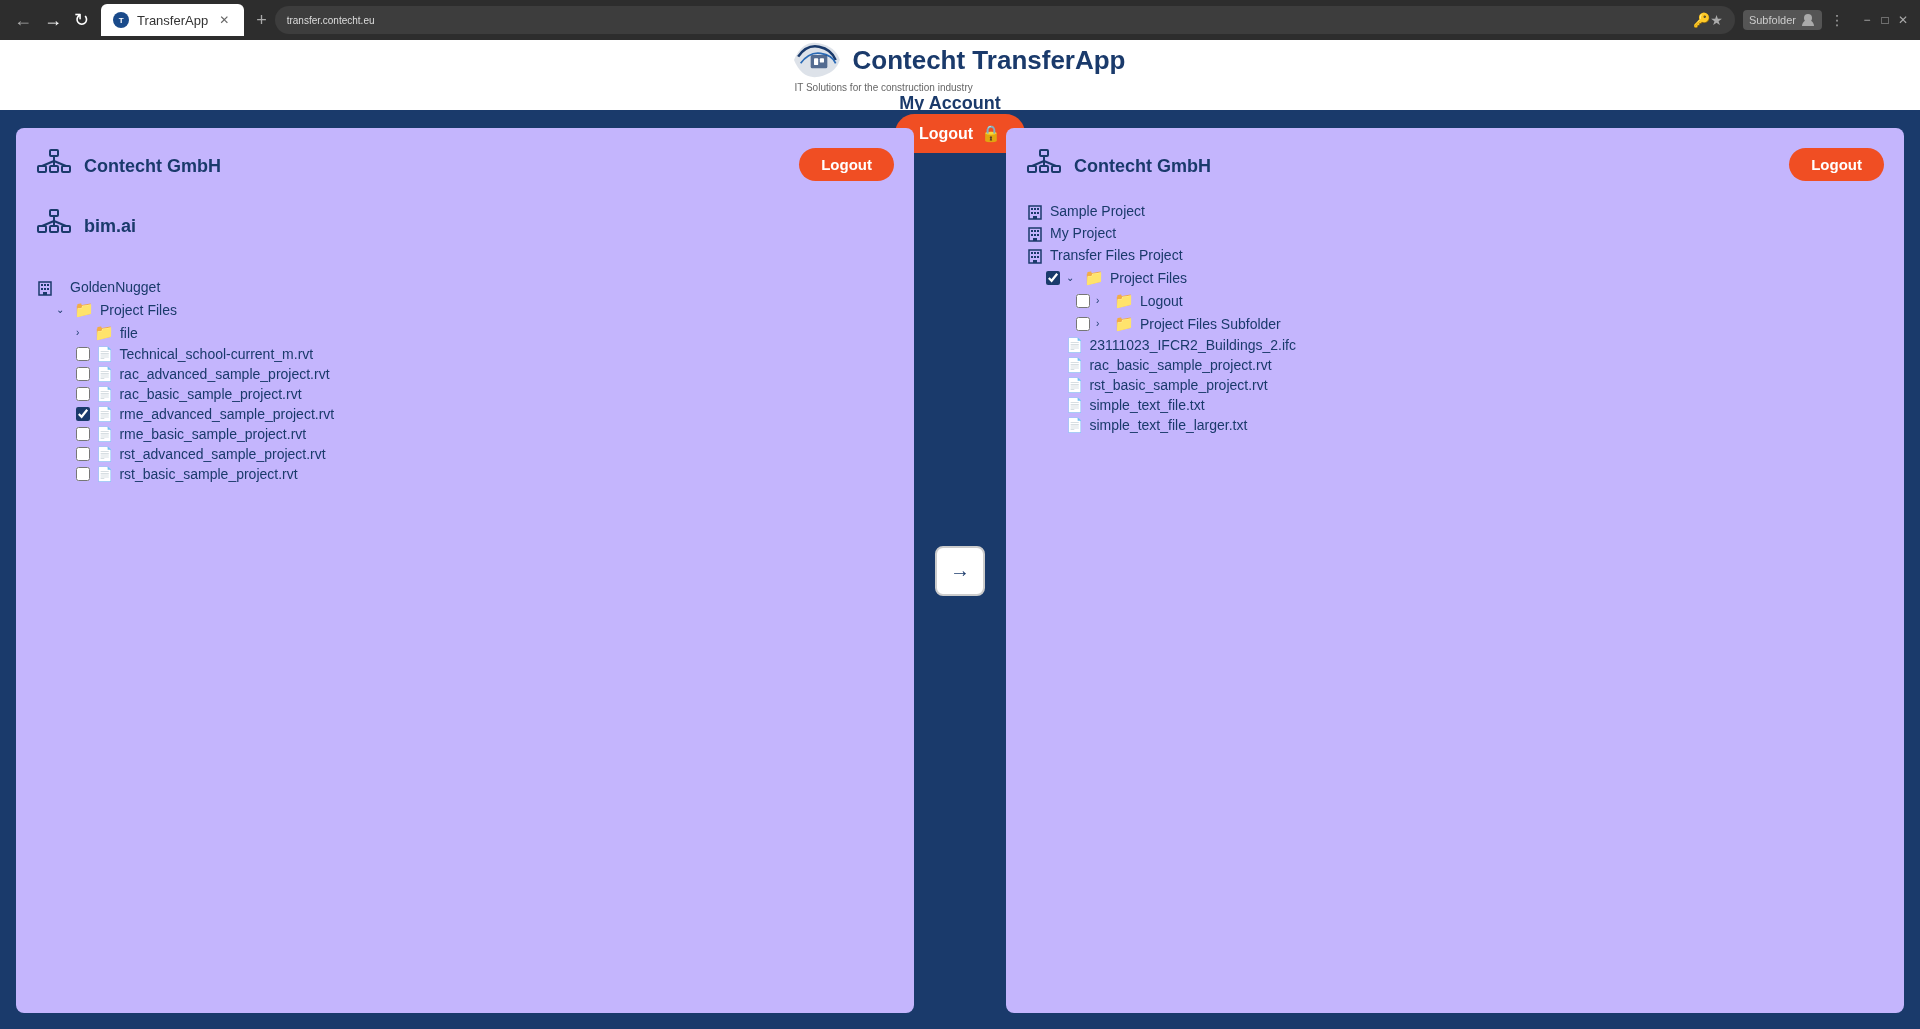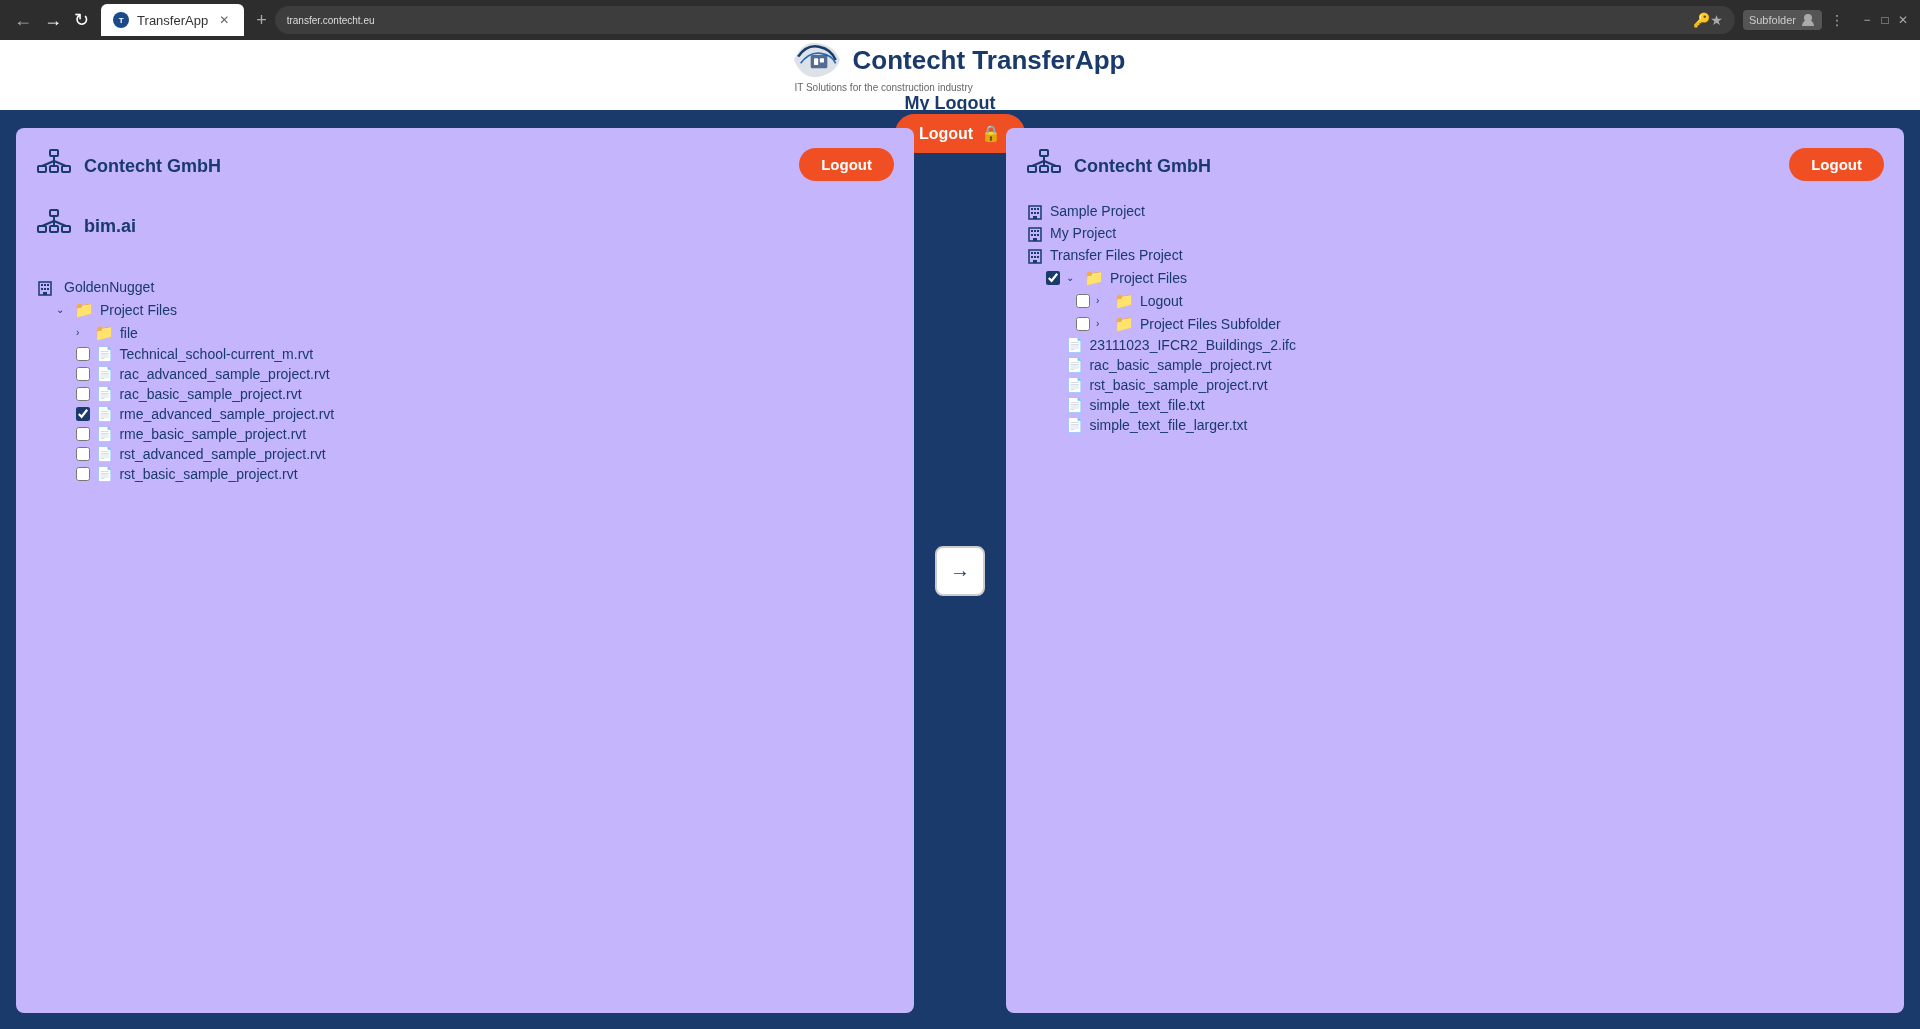--- a/index.html
+++ b/index.html
@@ -219,21 +219,21 @@
         <path d="M8 28 Q18 14 32 16 Q46 18 50 28" fill="none" stroke="#2a6ab5" stroke-width="2"></path>
         <rect x="20" y="18" width="20" height="16" rx="2" fill="#1a3a6b" opacity="0.7"></rect>
         <rect x="24" y="22" width="5" height="8" rx="1" fill="white"></rect>
         <rect x="31" y="22" width="5" height="5" rx="1" fill="white"></rect>
       </svg>
       <span style="font-size:26px;font-weight:bold;color:#1a3a6b;">Contecht <span style="color:#1a3a6b;">TransferApp</span></span>
     </div>
     <div class="logo-subtitle">IT Solutions for the construction industry</div>
   </div>
   <div class="header-spacer"></div>
-  <span class="header-account">My Logout</span>
+  <span class="header-account">My Account</span>
   <button class="header-logout-btn">
     <span>Logout</span>
     <span>🔒</span>
   </button>
 </div>
 
 <div class="main-content">
 
   <div class="panel">
     <div class="panel-header">
@@ -263,21 +263,21 @@
             <line x1="30" y1="18" x2="18" y2="13" stroke="#1a3a6b" stroke-width="2"></line>
           </svg>
           <span style="font-size:18px;font-weight:bold;color:#1a3a6b;">bim.ai</span>
         </div>
       </div>
       <button class="panel-logout-btn">Logout</button>
     </div>
 
     <div class="tree">
 
-      <div style="display:flex;align-items:center;gap:10px;padding:2px 0;">
+      <div style="display:flex;align-items:center;gap:16px;padding:2px 0;">
         <svg width="18" height="18" viewBox="0 0 18 18">
             <rect x="3" y="4" width="12" height="13" fill="none" stroke="#1a3a6b" stroke-width="1.5"></rect>
             <rect x="5" y="6" width="2" height="2" fill="#1a3a6b"></rect>
             <rect x="8" y="6" width="2" height="2" fill="#1a3a6b"></rect>
             <rect x="11" y="6" width="2" height="2" fill="#1a3a6b"></rect>
             <rect x="5" y="10" width="2" height="2" fill="#1a3a6b"></rect>
             <rect x="8" y="10" width="2" height="2" fill="#1a3a6b"></rect>
             <rect x="11" y="10" width="2" height="2" fill="#1a3a6b"></rect>
             <rect x="7" y="14" width="4" height="3" fill="#1a3a6b"></rect>
           </svg>

